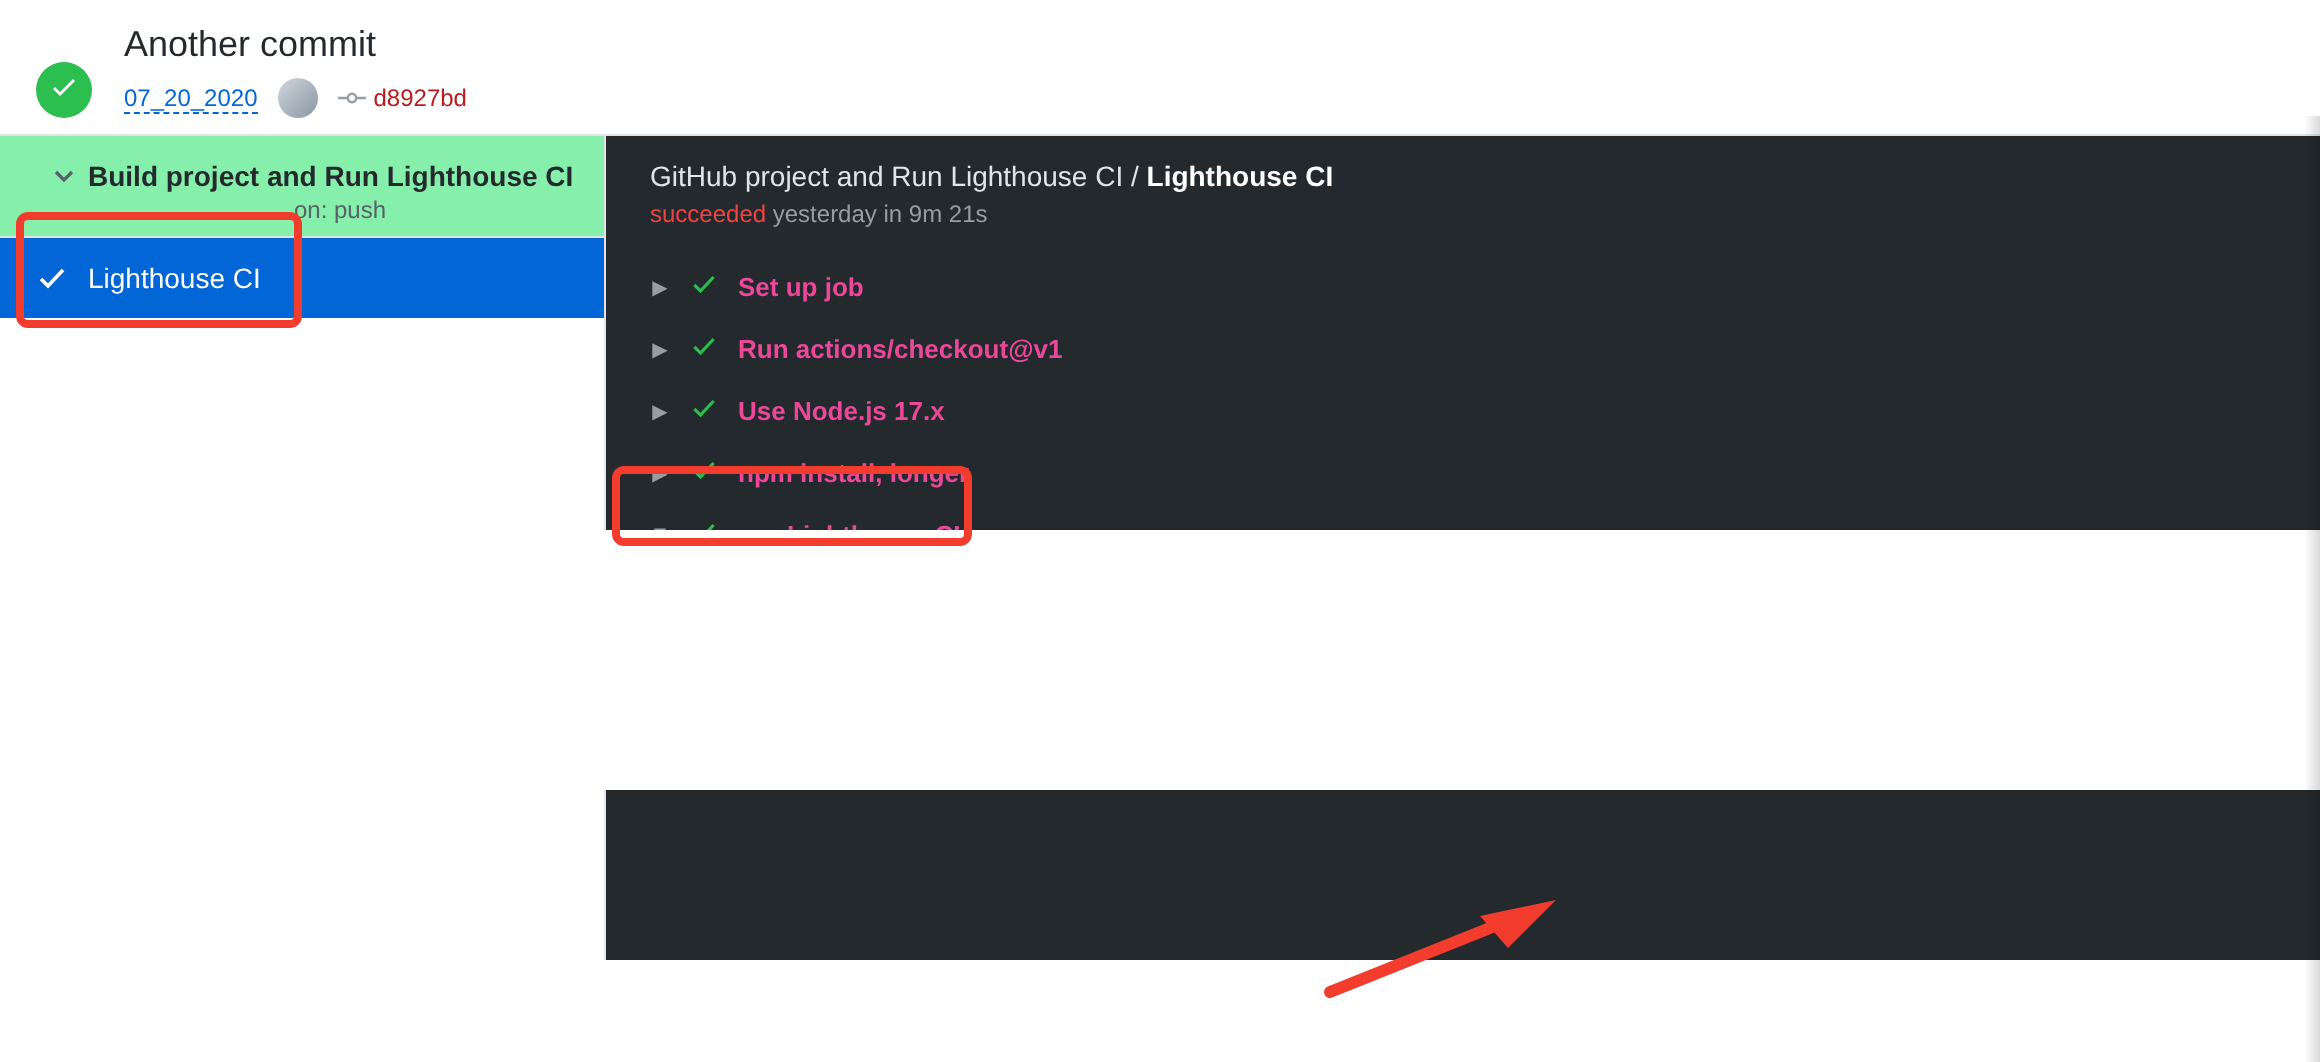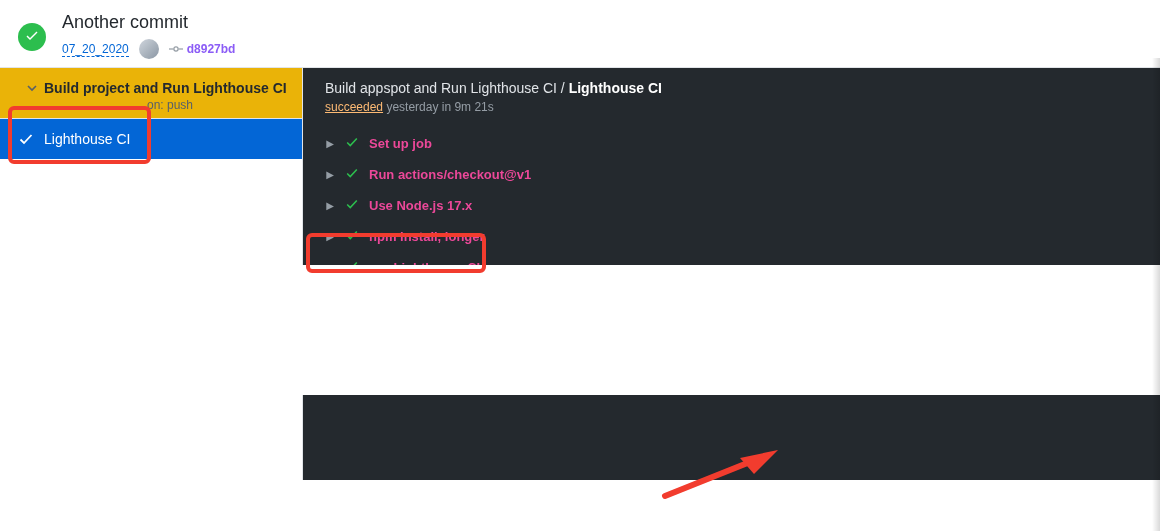--- a/index.html
+++ b/index.html
@@ -2,43 +2,43 @@
 <html><head>
 <meta charset="utf-8">
 <style>
   * { margin:0; padding:0; box-sizing:border-box; }
   body {
     width:1160px; height:531px;
     font-family:-apple-system,BlinkMacSystemFont,"Segoe UI",Helvetica,Arial,sans-serif;
     font-size:14px; color:#24292e; background:#ffffff; overflow:hidden; position:relative;
   }
   
-  .hdr { display:flex; align-items:center; padding:12px 18px 8px 18px;border-radius:27px; }
+  .hdr { display:flex; align-items:flex-end; padding:12px 18px 8px 18px;border-radius:27px; }
   .hdr .chk-circle {
     width:28px; height:28px; border-radius:50%; background:#2cbe4e;
     display:flex; align-items:center; justify-content:center; flex:0 0 auto; margin-top:2px;
   }
   .hdr .chk-circle svg { width:16px; height:16px; }
   .hdr .title-col { margin-left:16px; }
   .commit-title { font-size:18px; font-weight:400; color:#24292e; margin-bottom:6px; }
   .meta-row { display:flex; align-items:center; gap:10px; font-size:12px; }
   .branch-link { color:#0366d6; border-bottom:1px dashed #0366d6; }
   .avatar {
     width:20px; height:20px; border-radius:50%;
     background:linear-gradient(135deg,#d0d6dd,#8a96a3);
     display:inline-block;
   }
-  .commit-sha { color:#8b5cf6; display:flex; align-items:center; gap:4px;font-weight:bold; }
+  .commit-sha { color:#b91c1c; display:flex; align-items:center; gap:4px; }
   .commit-sha svg { width:14px; height:12px; }
   .divider { height:1px; background:#e1e4e8; width:100%; }
 
   .main { display:flex; height:calc(100% - 58px); }
   .sidebar { width:303px; border-right:1px solid #e1e4e8; background:#fff; position:relative; }
   .workflow {
-    padding:12px 6px 6px 26px; border-bottom:1px solid #e1e4e8; background:#eab308;
+    padding:12px 6px 6px 26px; border-bottom:1px solid #e1e4e8; background:#86efac;
   }
   .workflow-name { font-size:14px; font-weight:600; display:flex; align-items:center; gap:6px; }
   .workflow-name .chev { width:12px; height:12px; display:inline-flex; align-items:center; }
   .workflow-on { font-size:12px; color:#586069; margin-top:2px; margin-left:18px;text-align:center; }
   .job {
     display:flex; align-items:center; gap:10px; padding:12px 18px;
     background:#0366d6; color:#ffffff; font-size:14px; cursor:pointer;
   }
   .job .check { width:16px; height:16px; }
 
@@ -57,21 +57,21 @@
   .log-wrap { flex:1; position:relative; overflow:hidden; }
   .log-panel {
     position:absolute; left:0; right:0; top:0;
     bottom:0;
     background:#24292e; color:#fafbfc;
   }
   .log-header { padding:12px 22px 4px 22px; }
   .crumb { font-size:14px; color:#e1e4e8; }
   .crumb .strong { font-weight:600; color:#fff; }
   .log-sub { font-size:12px; color:#959da5; margin-top:4px; }
-  .log-sub .green { color:#fdba74;text-decoration:underline; }
+  .log-sub .green { color:#ef4444; }
 
   .steps { padding:10px 0 0 0; }
   .step {
     display:flex; align-items:center; gap:10px; padding:7px 10px 7px 22px;
     font-size:13px; color:#e1e4e8; cursor:pointer;
   }
   .step .toggle { width:10px; color:#959da5; font-size:10px; text-align:center; }
   .step .tick svg { width:14px; height:14px; }
   .step .label { font-weight:600; color:#ec4899; }
 
@@ -144,21 +144,21 @@
           </svg>
       </span>
       <span>Lighthouse CI</span>
     </div>
   </div>
 
   <div class="log-wrap">
     <div class="log-panel">
       <div class="log-header">
         <div class="crumb">
-          <span>Build appspot and Run Lighthouse CI / </span><span class="strong">Lighthouse CI</span>
+          <span>GitHub project and Run Lighthouse CI / </span><span class="strong">Lighthouse CI</span>
         </div>
         <div class="log-sub">
           <span class="green">succeeded</span><span> yesterday in 9m 21s</span>
         </div>
       </div>
 
       <div class="steps" id="steps-top">
           <div class="step">
             <span class="toggle">▶</span>
             <span class="tick"><svg viewBox="0 0 16 16">

